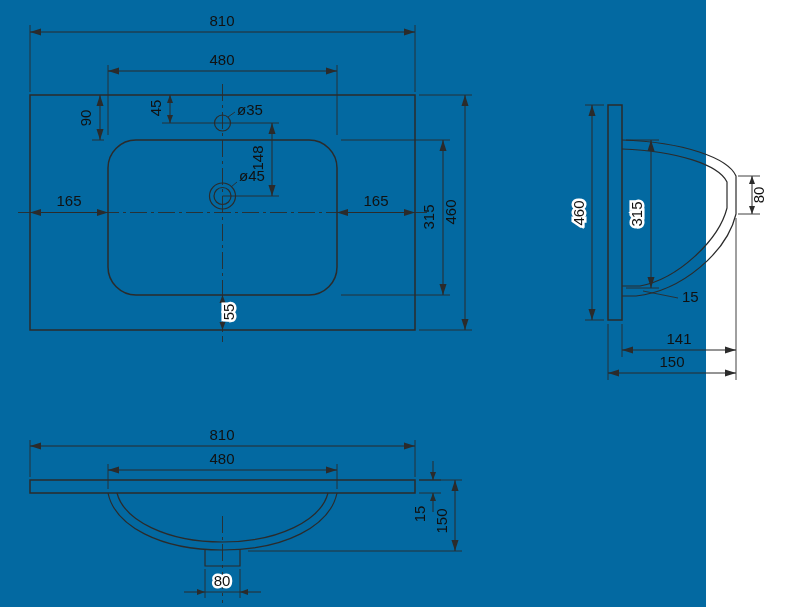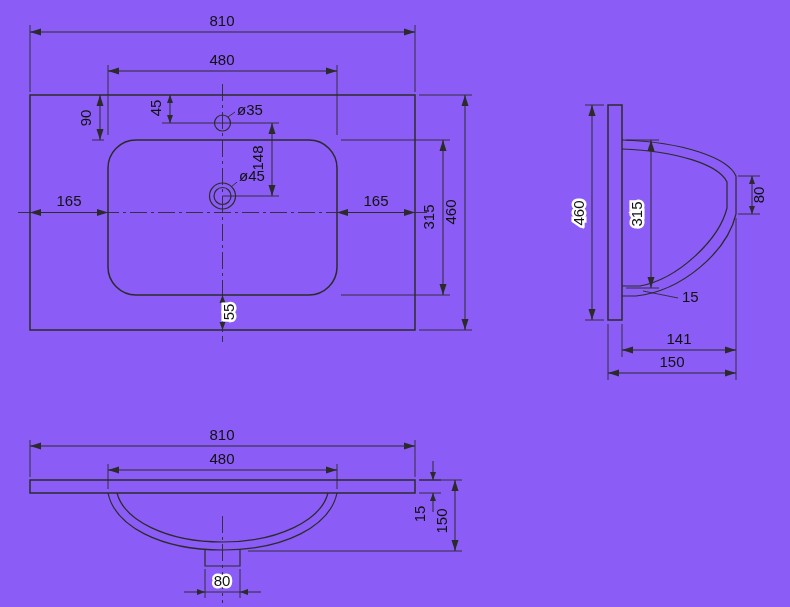--- a/index.html
+++ b/index.html
@@ -1,17 +1,17 @@
 <!DOCTYPE html>
 <html><head>
 <meta charset="utf-8">
 <style>
   html,body { margin:0; padding:0; background:#ffffff; }
   .canvas {
-    width:790px; height:607px; position:relative; background:#8b5cf6;
+    width:706px; height:607px; position:relative; background:#0369a1;
     font-family:"Liberation Sans", sans-serif;
   }
   svg { display:block; }
   svg text {
     font-family:"Liberation Sans", sans-serif;
     font-size:15px; fill:#111111; text-anchor:middle;
   }
   .ta-s { text-anchor:start; }
   .halo { paint-order:stroke; stroke:#ffffff; stroke-width:5px; }
   .obj  { stroke:#2b2b2b; stroke-width:1.5; fill:none; }

